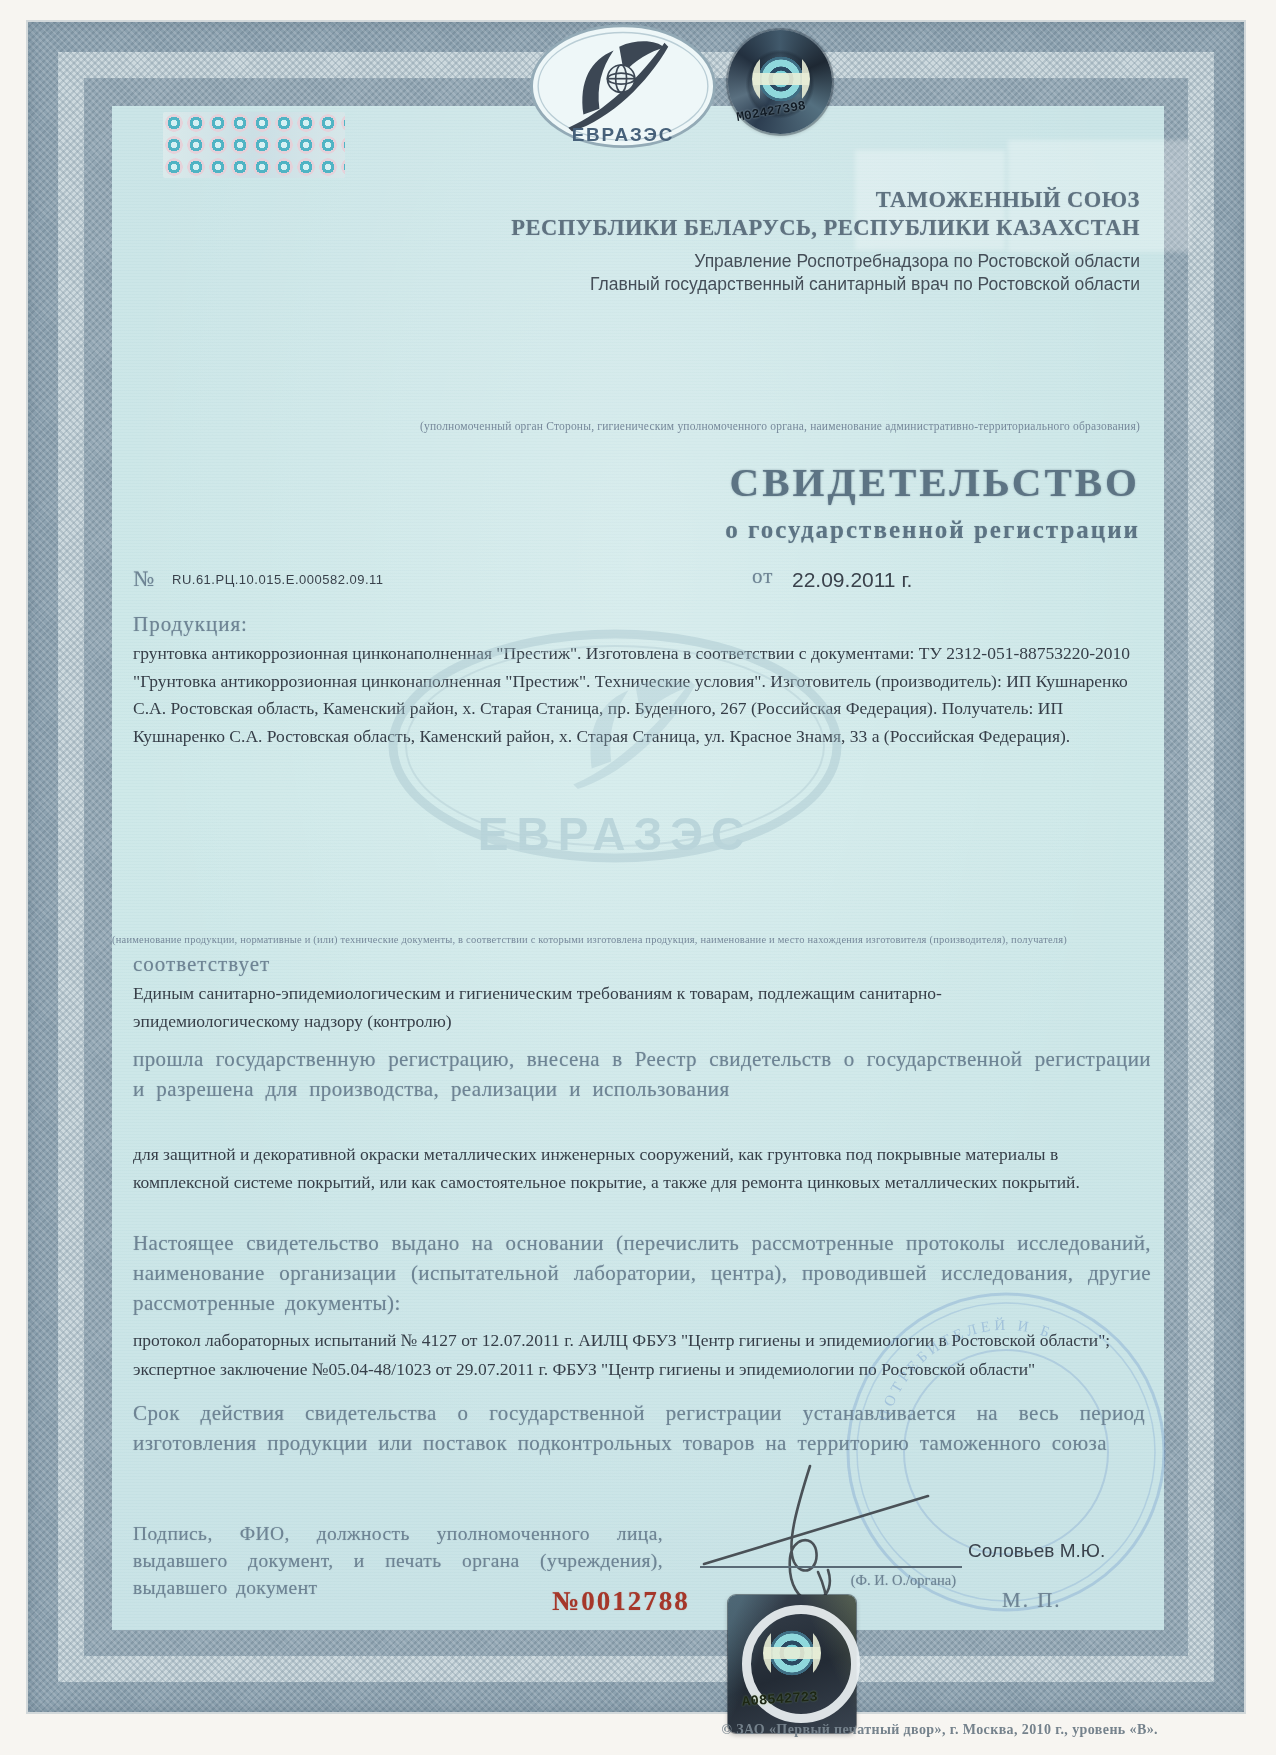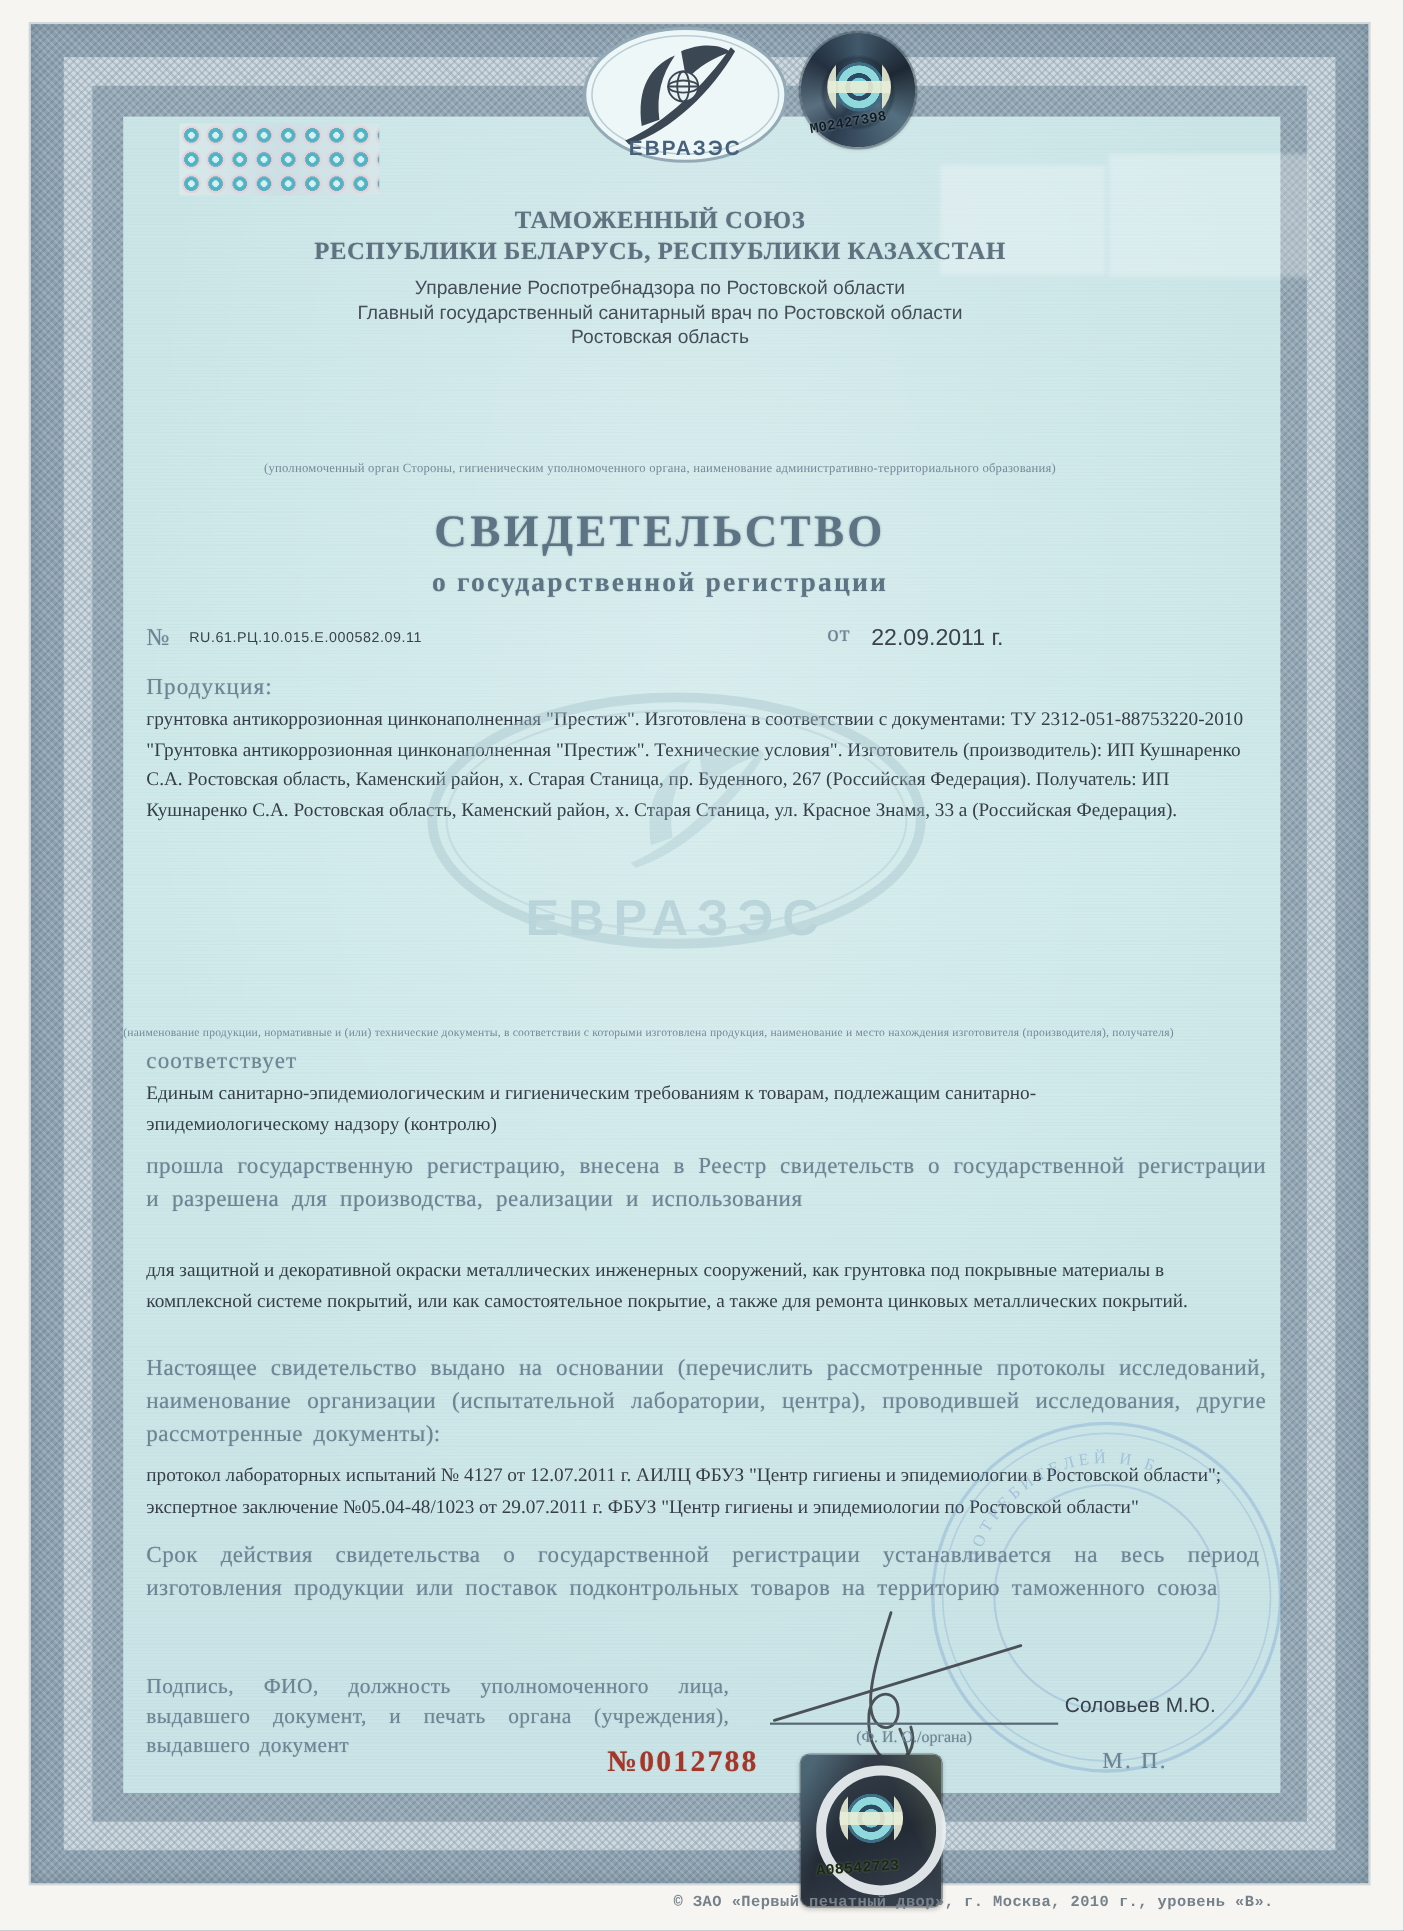--- a/index.html
+++ b/index.html
@@ -38,36 +38,36 @@
     background:
       radial-gradient(ellipse at 50% 30%, rgba(255,255,255,.22), rgba(0,0,0,0) 70%),
       repeating-linear-gradient(0deg, rgba(120,170,180,.05) 0 1px, rgba(0,0,0,0) 1px 3px),
       linear-gradient(180deg,#cbe5e7 0%,#cfe9e9 45%,#c9e3e6 100%);
   }
   .light-patch{background:rgba(255,255,255,.28);filter:blur(2px)}
 
   
   .form-serif{color:#6e8494;text-shadow:0 0 1px rgba(110,132,148,.55)}
   .typed{font-family:"Liberation Sans",sans-serif;color:#3a424c}
-  .center{text-align:center}
+  .center{text-align:right}
   .just{text-align:justify}
 
   .hdr-bold{font-weight:bold;color:#5f7280;font-size:22.5px;line-height:28px;letter-spacing:.5px;text-shadow:0 0 1px rgba(95,114,128,.5)}
   .hdr-sans{font-family:"Liberation Sans",sans-serif;color:#454e58;font-size:17.5px;line-height:22.5px}
   .tiny-caption{font-size:11.5px;color:#76889a;letter-spacing:.2px;white-space:nowrap}
 
   .big-title{font-size:41px;font-weight:bold;letter-spacing:3px;color:#5d7484;text-shadow:0 0 2px rgba(93,116,132,.6)}
   .sub-title{font-size:25px;font-weight:bold;letter-spacing:2px;color:#5d7484;text-shadow:0 0 1px rgba(93,116,132,.5)}
 
   .form-label{font-size:21px;color:#6e8494;letter-spacing:1px;text-shadow:0 0 1px rgba(110,132,148,.55)}
   .body-sans{font-family:Liberation Serif, serif;color:#363e48;font-size:17.5px;line-height:27.5px}
   .form-par{font-size:21px;line-height:30px;color:#6e8494;word-spacing:6px;letter-spacing:.4px;text-shadow:0 0 1px rgba(110,132,148,.55)}
 
   .serial{font-size:27px;color:#a5372a;letter-spacing:2px;font-weight:bold;text-shadow:0 0 1px rgba(165,55,42,.5)}
-  .footer-line{font-family:Liberation Mono, monospace;font-size:14px;font-weight:bold;color:#75828c;letter-spacing:.4px}
+  .footer-line{font-family:Liberation Serif, serif;font-size:14px;font-weight:bold;color:#75828c;letter-spacing:.4px}
 
   
   .holo-strip{
     left:163px;top:112px;width:182px;height:66px;
     background-image:
       radial-gradient(circle at 11px 11px, #d8f2f5 0 3px, #46b0c2 3px 6.5px, rgba(236,205,214,.85) 6.5px 8.5px, rgba(0,0,0,0) 9px),
       linear-gradient(90deg,#dcebec,#ccdfe5 50%,#d8e7ea);
     background-size:22px 22px,100% 100%;
     opacity:.92;border-radius:2px;
   }
@@ -141,21 +141,20 @@
   <div class="c-emblem" style="left:24px;top:20px;width:58px;height:58px"></div>
   <span class="holo-num" style="left:8px;top:74px;font-size:13px;transform:rotate(-10deg)">М02427398</span>
 </div>
 
 <div class="abs center" style="left:60px;top:186px;width:1080px">
   <div class="hdr-bold">ТАМОЖЕННЫЙ СОЮЗ</div>
   <div class="hdr-bold">РЕСПУБЛИКИ БЕЛАРУСЬ, РЕСПУБЛИКИ КАЗАХСТАН</div>
   <div style="height:8px"></div>
   <div class="hdr-sans">Управление Роспотребнадзора по Ростовской области</div>
   <div class="hdr-sans">Главный государственный санитарный врач по Ростовской области</div>
-  <div class="hdr-sans">Ростовская область</div>
 </div>
 
 <div class="abs center tiny-caption" style="left:60px;top:420px;width:1080px">(уполномоченный орган Стороны, гигиеническим уполномоченного органа, наименование административно-территориального образования)</div>
 
 <div class="abs center big-title" style="left:60px;top:458px;width:1080px">СВИДЕТЕЛЬСТВО</div>
 <div class="abs center sub-title" style="left:60px;top:516px;width:1080px">о государственной регистрации</div>
 
 <div class="abs form-label" style="left:133px;top:566px;font-size:22px">№</div>
 <div class="abs typed" style="left:172px;top:572px;font-size:13px;letter-spacing:.5px">RU.61.РЦ.10.015.Е.000582.09.11</div>
 <div class="abs form-label" style="left:752px;top:564px;font-size:21px">от</div>

